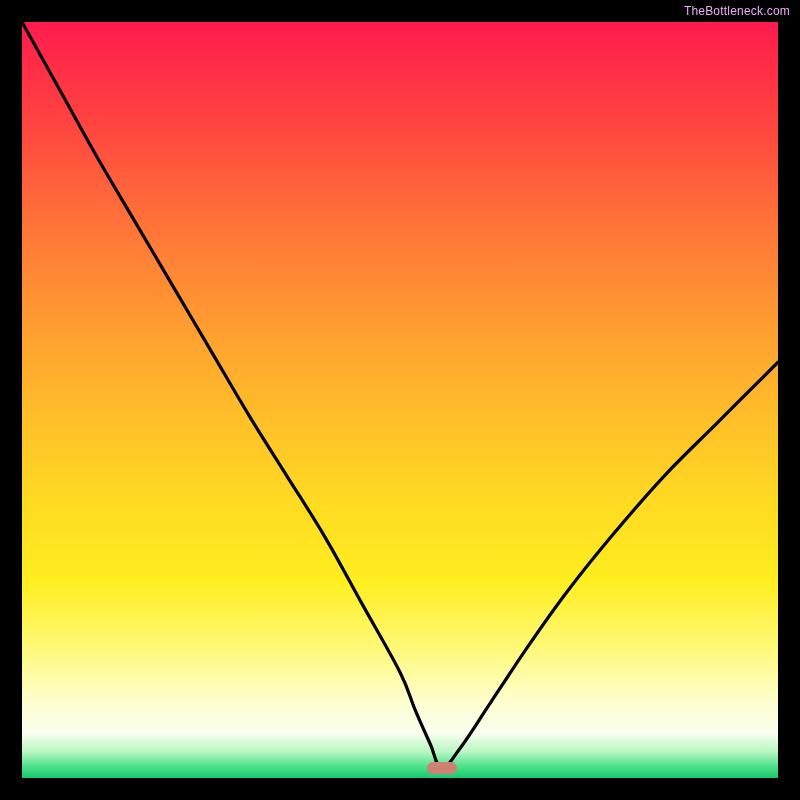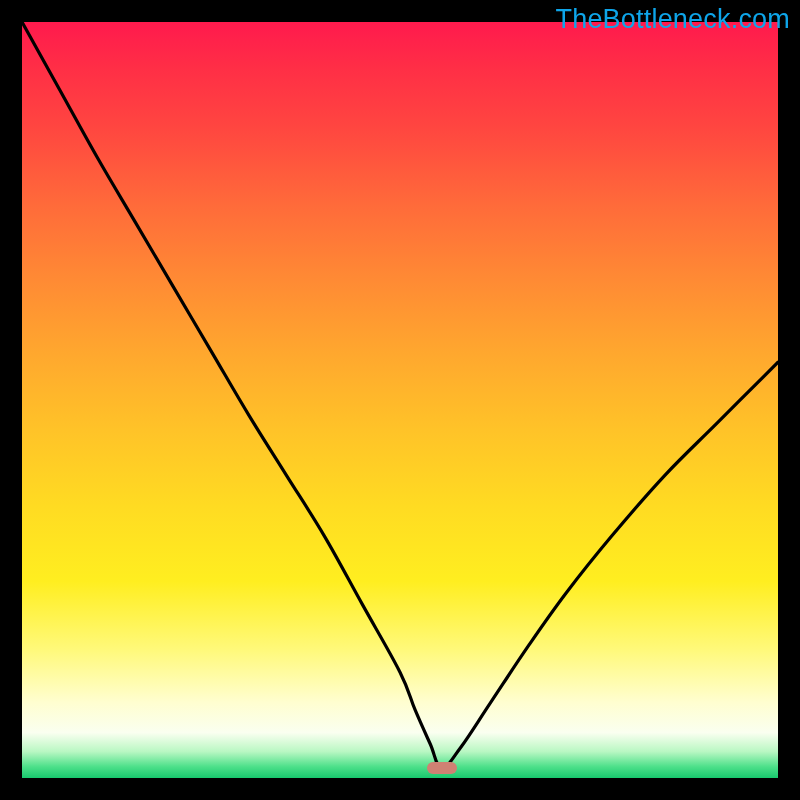--- a/index.html
+++ b/index.html
@@ -41,22 +41,22 @@
       #fafff0 94%,
       #b9f7c3 96.5%,
       #4de08a 98.5%,
       #18c86e 100%
     );
   }
   .watermark {
     position: absolute;
     top: 4px;
     right: 10px;
-    color: #0ea5e9;
-    font-size: 27px;
+    color: #f0abfc;
+    font-size: 12px;
     letter-spacing: 0.2px;
     user-select: none;
     pointer-events: none;
   }
   svg.curve {
     position: absolute;
     left: 0;
     top: 0;
     width: 756px;
     height: 756px;

